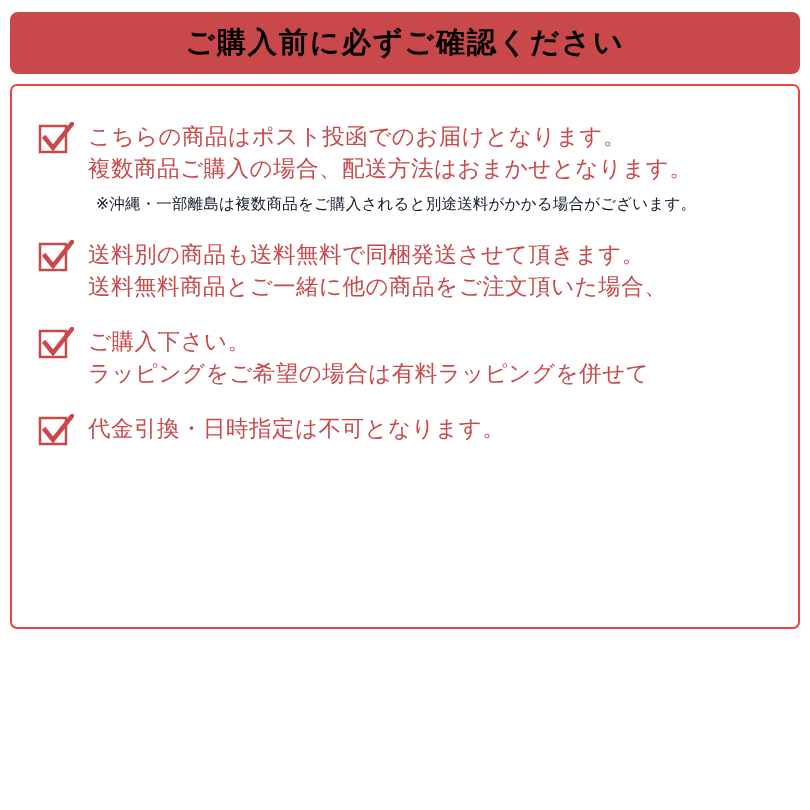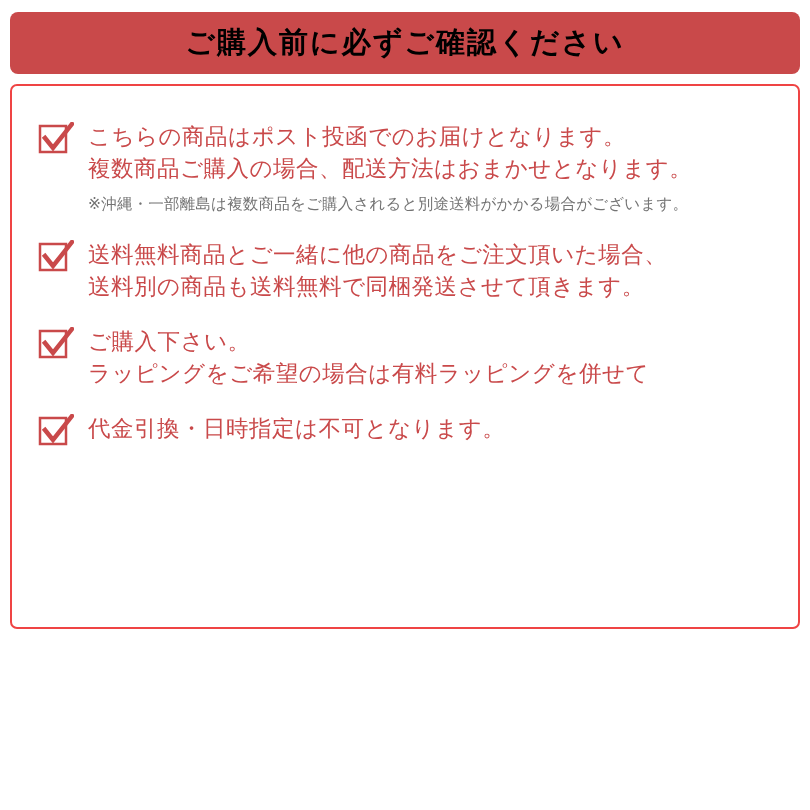--- a/index.html
+++ b/index.html
@@ -82,25 +82,26 @@
 
   .line-main {
     color: #c9494a;
     font-size: 22.5px;
     line-height: 1.42;
     letter-spacing: 0.5px;
     white-space: nowrap;
   }
 
   .line-note {
-    color: #737373;
+    color: #0f172a;
     font-size: 15.5px;
     line-height: 1.55;
     letter-spacing: 0.2px;
     white-space: nowrap;
+    margin-left: 8px;
   }
 
   .line-note.first {
     margin-top: 7px;
   }
 </style>
 </head>
 <body>
 
 <div class="page">
@@ -128,22 +129,22 @@
       </div>
 
       <div class="item">
         <span class="check-icon">
           <svg width="36" height="36" viewBox="0 0 36 36">
             <rect x="2" y="4" width="26" height="26" fill="none" stroke="#c9494a" stroke-width="2.5"></rect>
             <path d="M7 16 L15 26 L34 2" fill="none" stroke="#c9494a" stroke-width="4.5" stroke-linecap="square"></path>
           </svg>
         </span>
         <div class="lines">
+          <div class="line-main">送料別の商品も送料無料で同梱発送させて頂きます。</div>
           <div class="line-main">送料無料商品とご一緒に他の商品をご注文頂いた場合、</div>
-          <div class="line-main">送料別の商品も送料無料で同梱発送させて頂きます。</div>
         </div>
       </div>
 
       <div class="item">
         <span class="check-icon">
           <svg width="36" height="36" viewBox="0 0 36 36">
             <rect x="2" y="4" width="26" height="26" fill="none" stroke="#c9494a" stroke-width="2.5"></rect>
             <path d="M7 16 L15 26 L34 2" fill="none" stroke="#c9494a" stroke-width="4.5" stroke-linecap="square"></path>
           </svg>
         </span>

